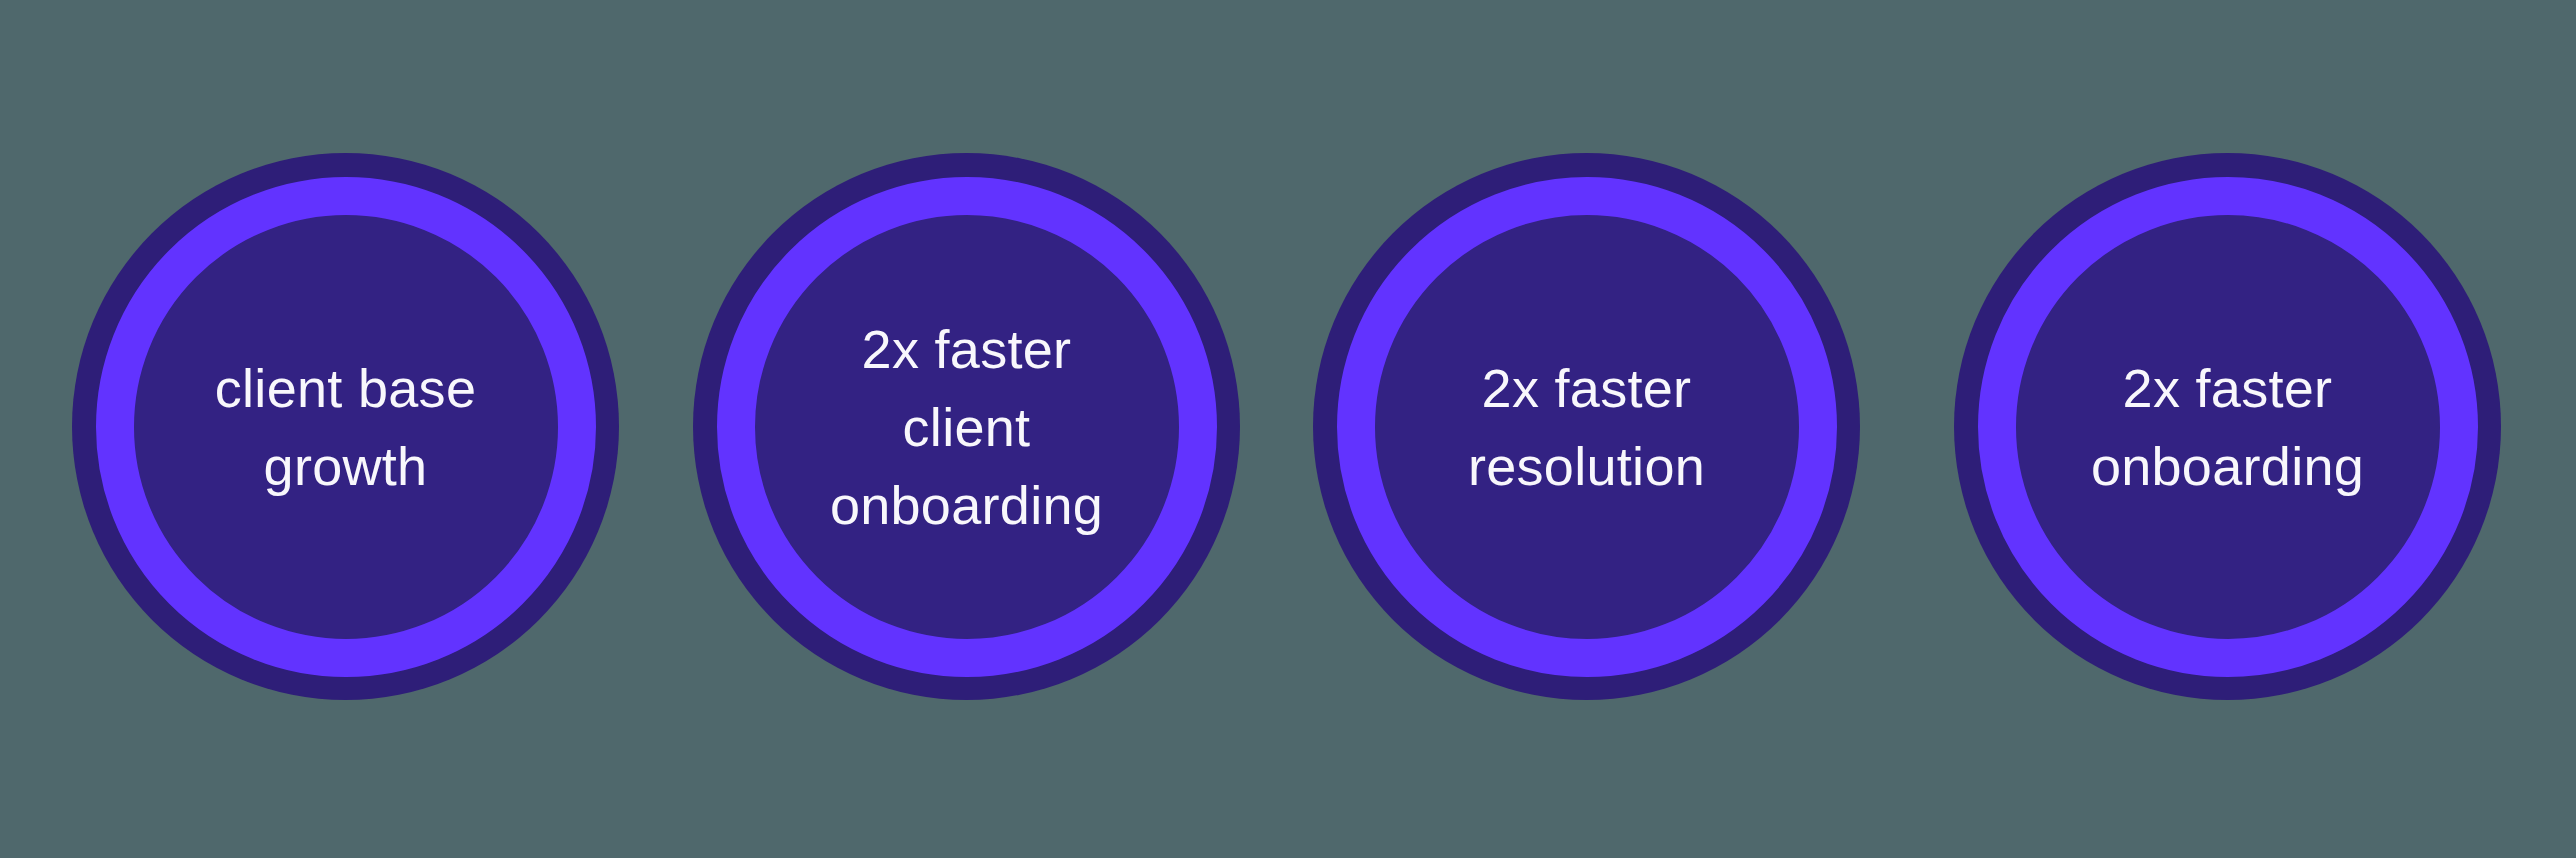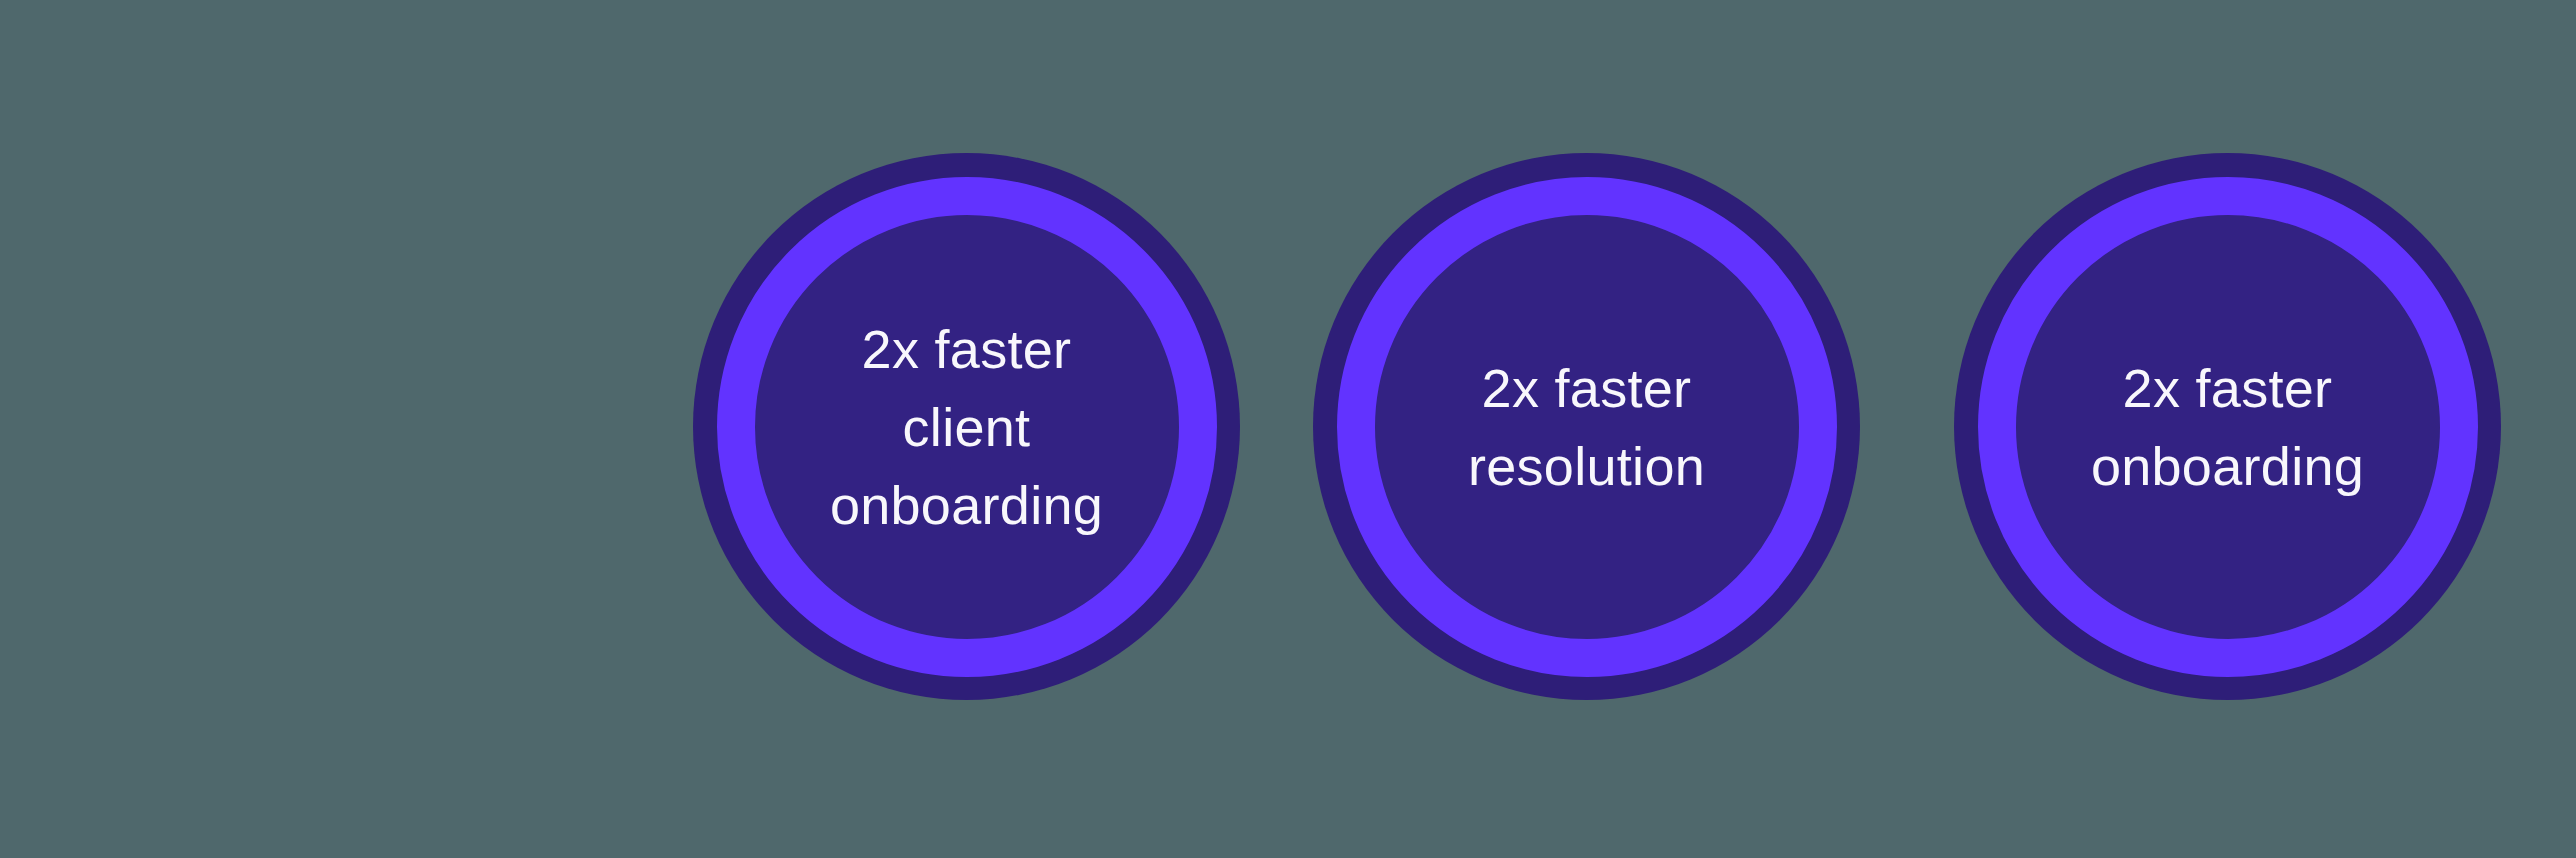--- a/index.html
+++ b/index.html
@@ -49,20 +49,28 @@
     letter-spacing: 0.3px;
     text-align: center;
     white-space: nowrap;
   }
 </style>
 </head>
 <body>
 
 <div class="canvas">
 
+  <div class="circle-card circle-pos-0">
+    <div class="accent-ring">
+      <div class="stat-label">
+        <div>client base</div>
+        <div>growth</div>
+      </div>
+    </div>
+  </div>
 
   <div class="circle-card circle-pos-1">
     <div class="accent-ring">
       <div class="stat-label">
         <div>2x faster</div>
         <div>client</div>
         <div>onboarding</div>
       </div>
     </div>
   </div>

